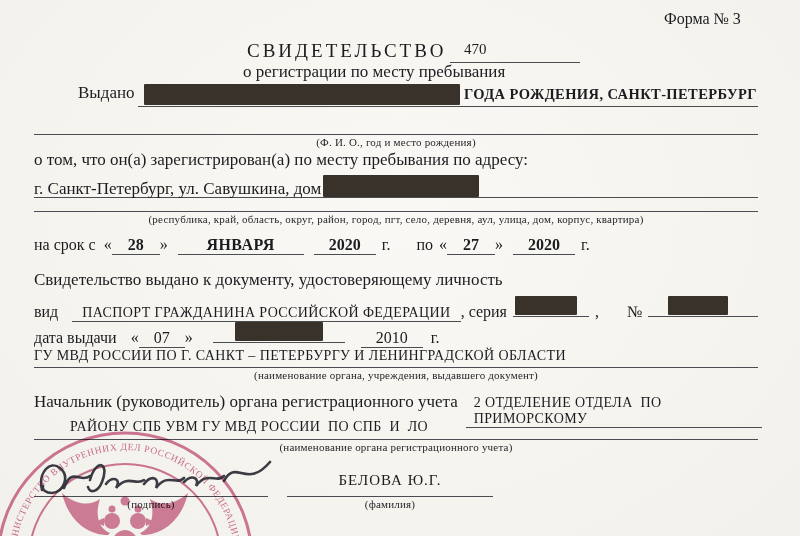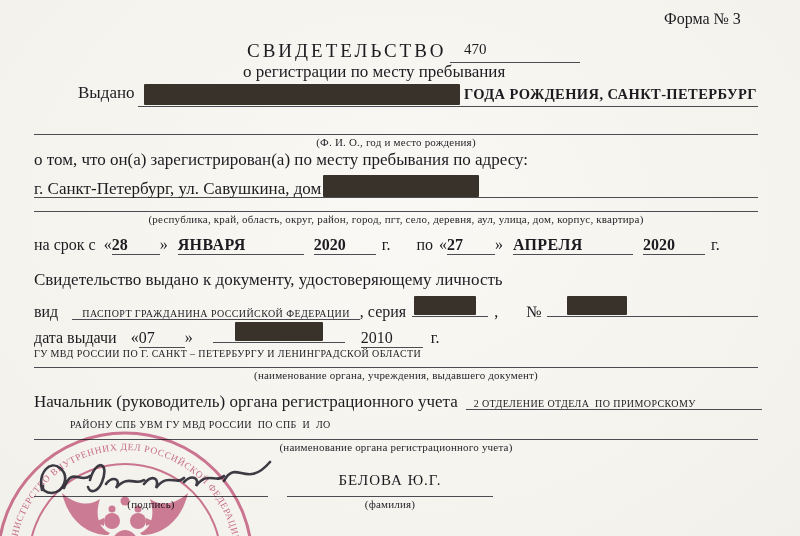--- a/index.html
+++ b/index.html
@@ -15,31 +15,31 @@
     background:var(--paper);
     font-family:"Liberation Serif","DejaVu Serif",serif;
     color:var(--ink);
     position:relative;
   }
   .page{position:absolute;inset:0;background:
     radial-gradient(ellipse at 50% 40%, rgba(255,255,255,.35), rgba(0,0,0,.02));}
   .abs{position:absolute;}
   .caption{font-size:11px;color:#26262b;text-align:center;letter-spacing:.2px;}
   .hline{border-top:1px solid var(--line);height:0;}
-  .f{display:inline-block;border-bottom:1px solid var(--line);text-align:left;position:relative;}
+  .f{display:inline-block;border-bottom:1px solid var(--line);text-align:center;position:relative;}
   .blk{position:absolute;background:var(--red);border-radius:1px;}
   .blk-inline{display:inline-block;background:var(--red);border-radius:1px;vertical-align:bottom;}
   .bold{font-weight:bold;}
   .caps{letter-spacing:.4px;white-space:pre-wrap;}
   .row{display:flex;align-items:baseline;}
   .form-number{font-size:16px;}
   .title{font-size:19px;letter-spacing:3px;}
   .subtitle{font-size:17px;}
   .body-txt{font-size:16.5px;}
-  .small-caps-val{font-size:10px;}
+  .small-caps-val{font-size:14px;}
   .stamp{position:absolute;left:-12px;top:423px;mix-blend-mode:multiply;opacity:.88;filter:blur(.3px);z-index:3;}
   .signature-svg{position:absolute;left:36px;top:450px;z-index:4;}
   .issued-underline::after{content:"";position:absolute;left:104px;right:0;bottom:0;border-bottom:1px solid var(--line);}
 </style>
 </head>
 <body>
 
 <div class="page">
 
   
@@ -78,21 +78,20 @@
     <span style="margin-left:8px;">«</span>
     <span class="f bold" style="width:48px;">28</span>
     <span>»</span>
     <span class="f bold caps" style="width:126px;margin-left:10px;">ЯНВАРЯ</span>
     <span class="f bold" style="width:62px;margin-left:10px;">2020</span>
     <span style="margin-left:6px;">г.</span>
     <span style="margin-left:26px;">по</span>
     <span style="margin-left:6px;">«</span>
     <span class="f bold" style="width:48px;">27</span>
     <span>»</span>
-    <span class="f bold caps" style="width:120px;margin-left:10px;">АПРЕЛЯ</span>
     <span class="f bold" style="width:62px;margin-left:10px;">2020</span>
     <span style="margin-left:6px;">г.</span>
   </div>
 
   
   <div class="abs body-txt" style="left:34px;top:270px;font-size:17px;">Свидетельство выдано к документу, удостоверяющему личность</div>
 
   
   <div class="abs row" style="left:34px;top:294px;width:724px;font-size:16px;">
     <span>вид</span>

